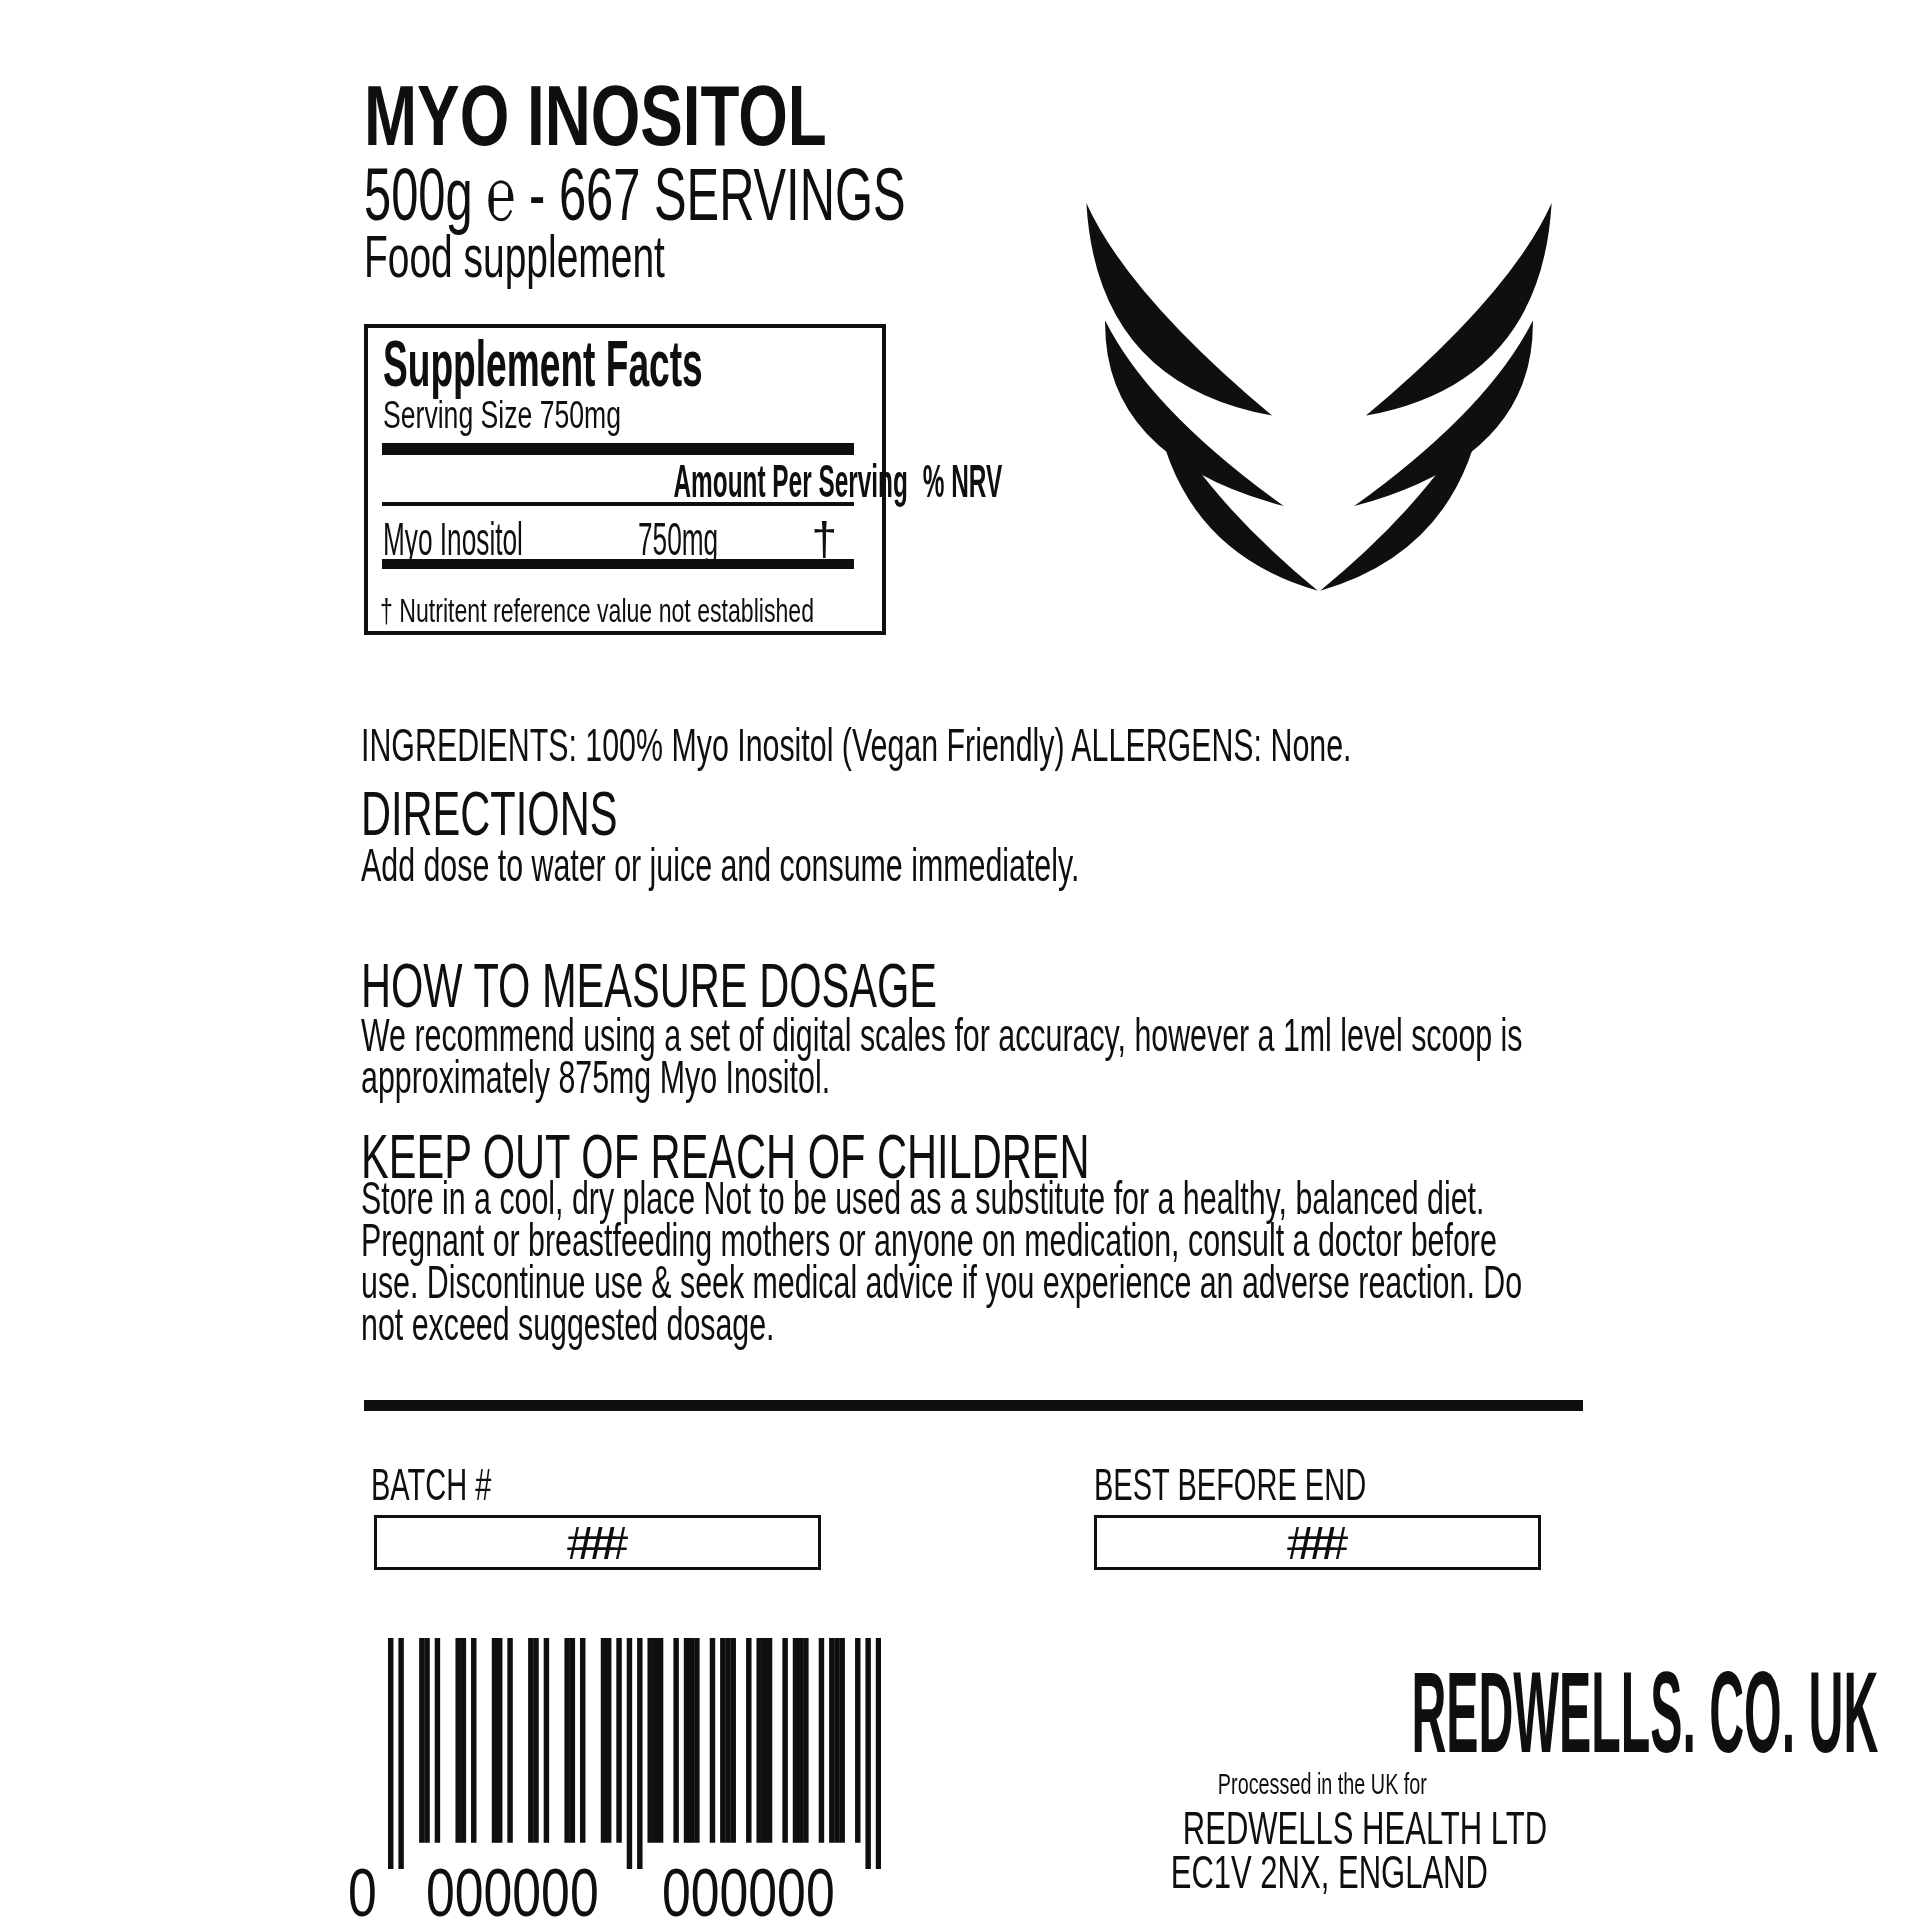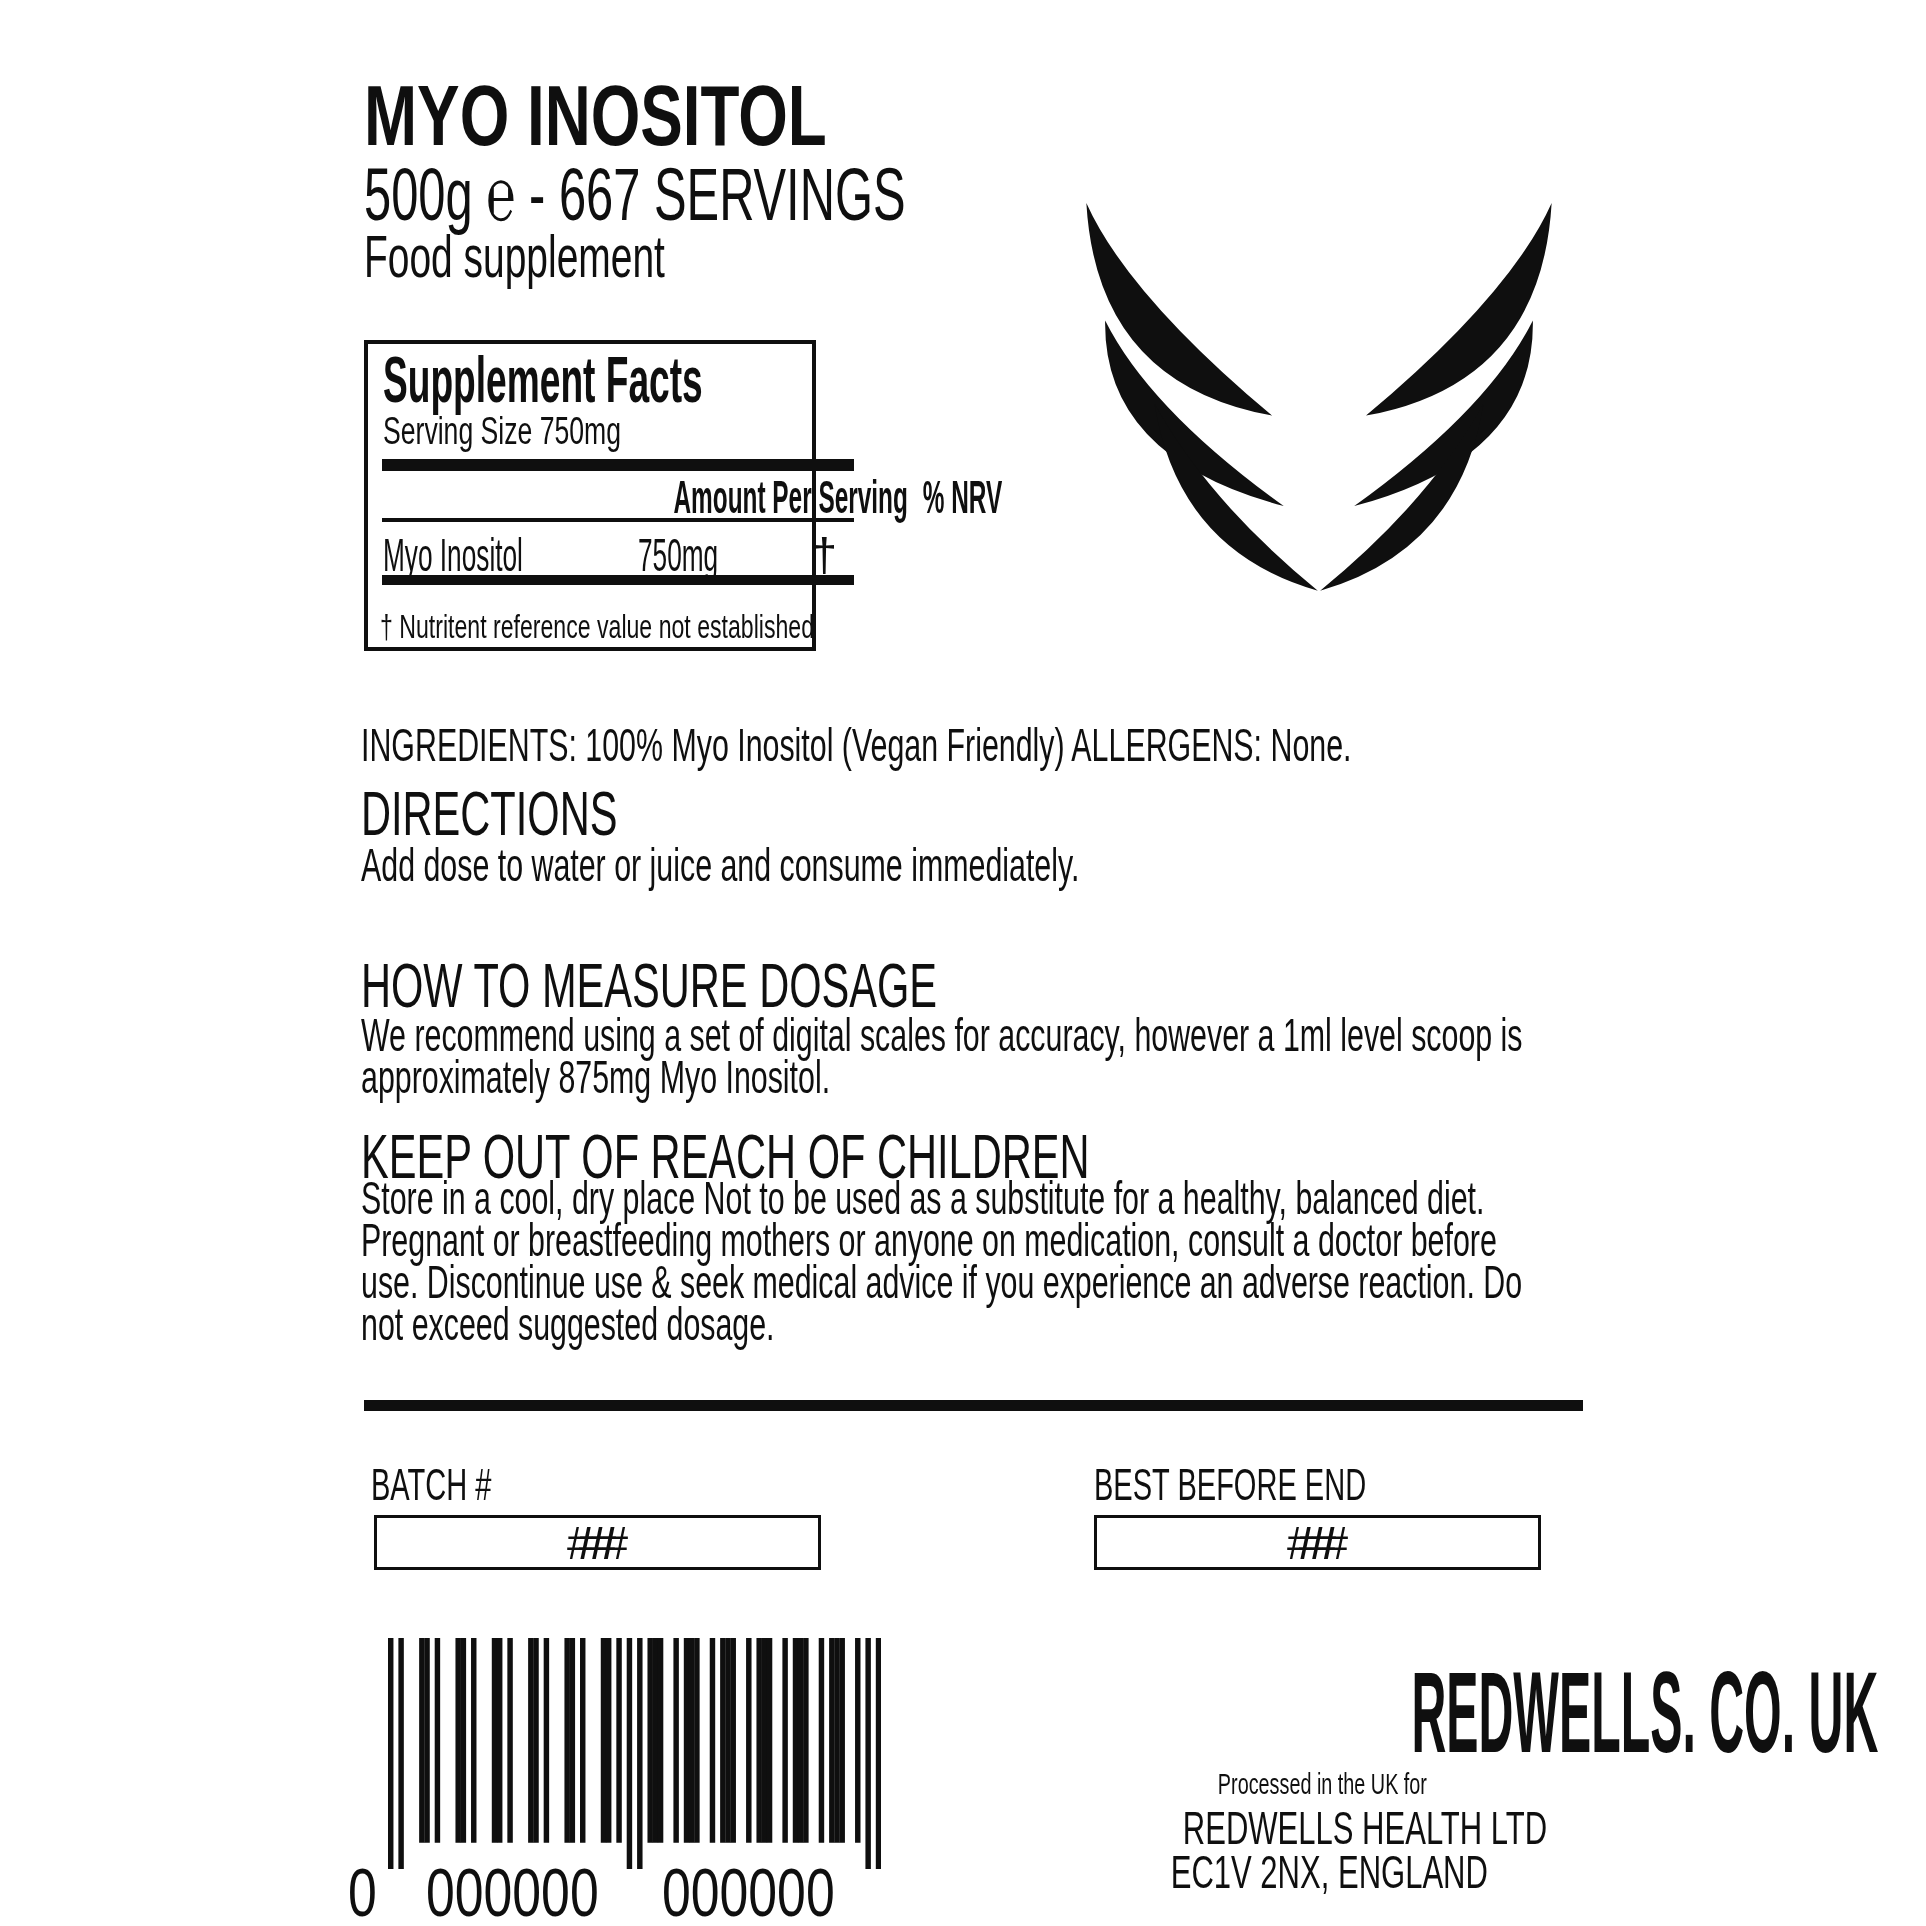--- a/index.html
+++ b/index.html
@@ -23,21 +23,21 @@
   .sx66{transform:scaleX(.66);}
   .sx70{transform:scaleX(.70);}
   .sx75{transform:scaleX(.75);}
 
   .title-main{font-size:85px;font-weight:bold;}
   .title-weight{font-size:74px;}
   .title-type{font-size:59px;}
 
   
   .facts{
-    position:absolute;left:364px;top:340px;width:452px;height:311px;
+    position:absolute;left:364px;top:324px;width:522px;height:311px;
     border:4px solid #0f0f0f;box-sizing:border-box;
   }
   .facts .abs{position:absolute;}
   .facts-title{font-size:64px;font-weight:bold;}
   .facts-serving{font-size:38px;}
   .facts-bar{position:absolute;left:14px;width:472px;background:#0f0f0f;}
   .facts-amount{font-size:46px;font-weight:bold;}
   .facts-row{font-size:46px;}
   .facts-foot{font-size:33px;}
 

